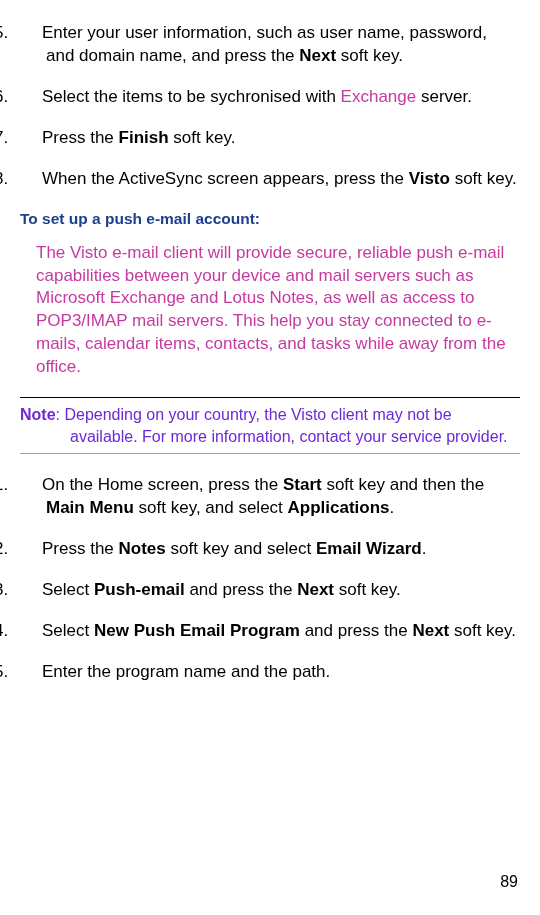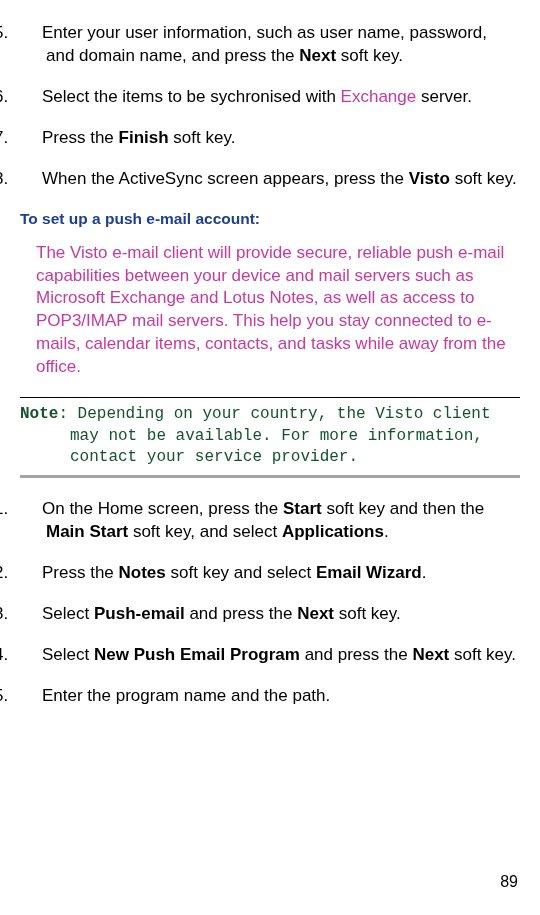--- a/index.html
+++ b/index.html
@@ -46,26 +46,25 @@
     color: #1c3f8f;
     font-weight: bold;
     font-size: 15.5px;
     margin: 8px 0 12px 0;
   }
   .para {
     margin: 0 0 18px 16px;
   }
   .note-block {
     border-top: 1px solid #000;
-    border-bottom: 3px solid #a3a3a3;
+    border-bottom: 1px solid #a3a3a3;
     padding: 6px 0 6px 0;
     margin-bottom: 20px;
-    color: #14532d;
+    color: #6d28d9;
     font-size: 16px;
-    font-family: Liberation Mono, monospace;
   }
   .note-block .note-text {
     display: block;
     padding-left: 50px;
     text-indent: -50px;
   }
   .note-label { font-weight: bold; }
   .page-number {
     position: absolute;
     bottom: 22px;
@@ -97,21 +96,21 @@
   <div class="subhead">To set up a push e-mail account:</div>
 
   <p class="para accent">The Visto e-mail client will provide secure, reliable push e-mail capabilities between your device and mail servers such as Microsoft Exchange and Lotus Notes, as well as access to POP3/IMAP mail servers. This help you stay connected to e-mails, calendar items, contacts, and tasks while away from the office.</p>
 
   <div class="note-block">
     <span class="note-text"><span class="note-label">Note</span><span>: Depending on your country, the Visto client may not be available. For more information, contact your service provider.</span></span>
   </div>
 
   <ol class="steps">
     <li>
-      <span class="num">1.</span><span>On the Home screen, press the </span><span class="bold">Start</span><span> soft key and then the </span><span class="bold">Main Start</span><span> soft key, and select </span><span class="bold">Applications</span><span>.</span>
+      <span class="num">1.</span><span>On the Home screen, press the </span><span class="bold">Start</span><span> soft key and then the </span><span class="bold">Main Menu</span><span> soft key, and select </span><span class="bold">Applications</span><span>.</span>
     </li>
     <li>
       <span class="num">2.</span><span>Press the </span><span class="bold">Notes</span><span> soft key and select </span><span class="bold">Email Wizard</span><span>.</span>
     </li>
     <li>
       <span class="num">3.</span><span>Select </span><span class="bold">Push-email</span><span> and press the </span><span class="bold">Next</span><span> soft key.</span>
     </li>
     <li>
       <span class="num">4.</span><span>Select </span><span class="bold">New Push Email Program</span><span> and press the </span><span class="bold">Next</span><span> soft key.</span>
     </li>

